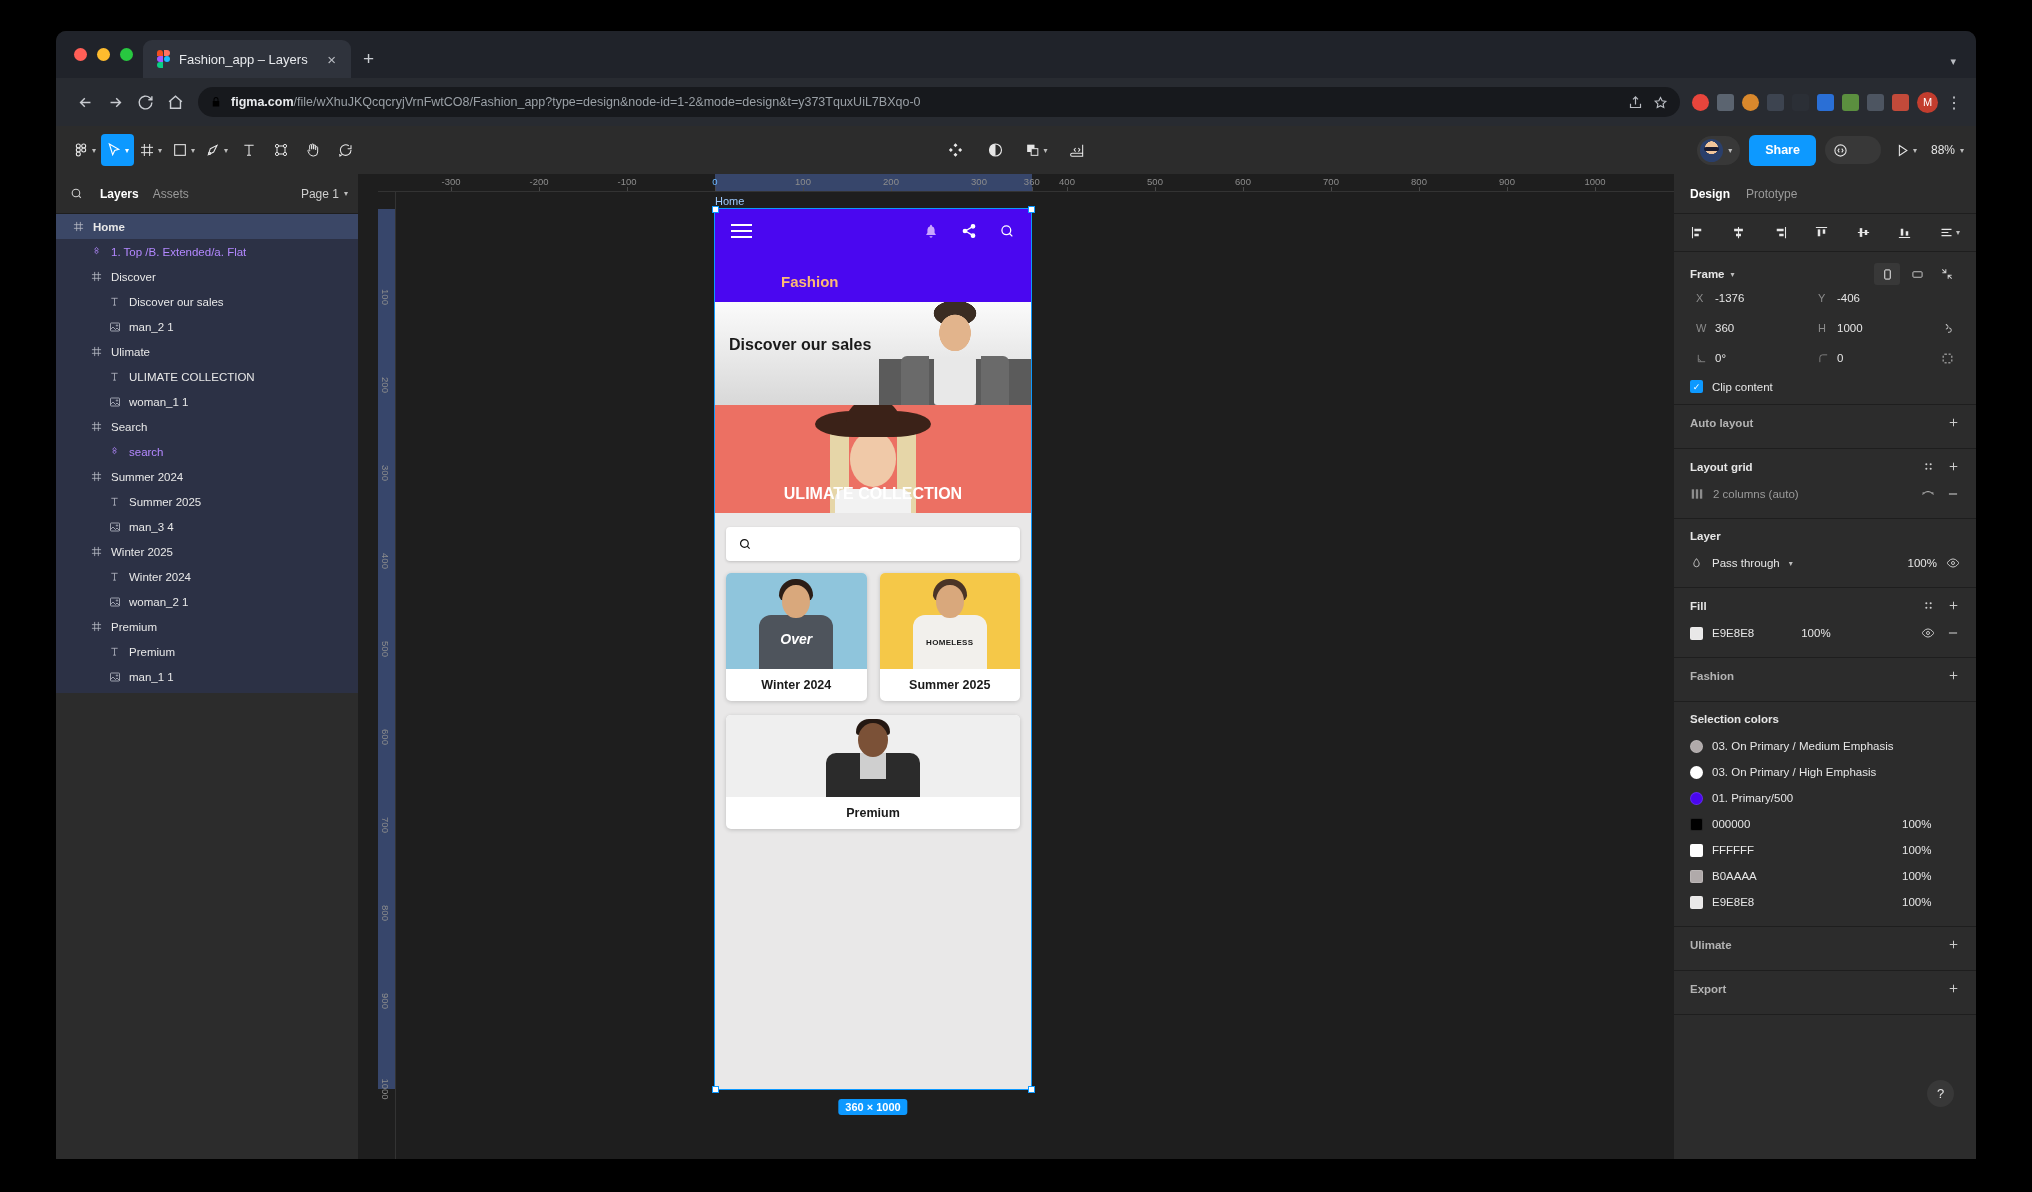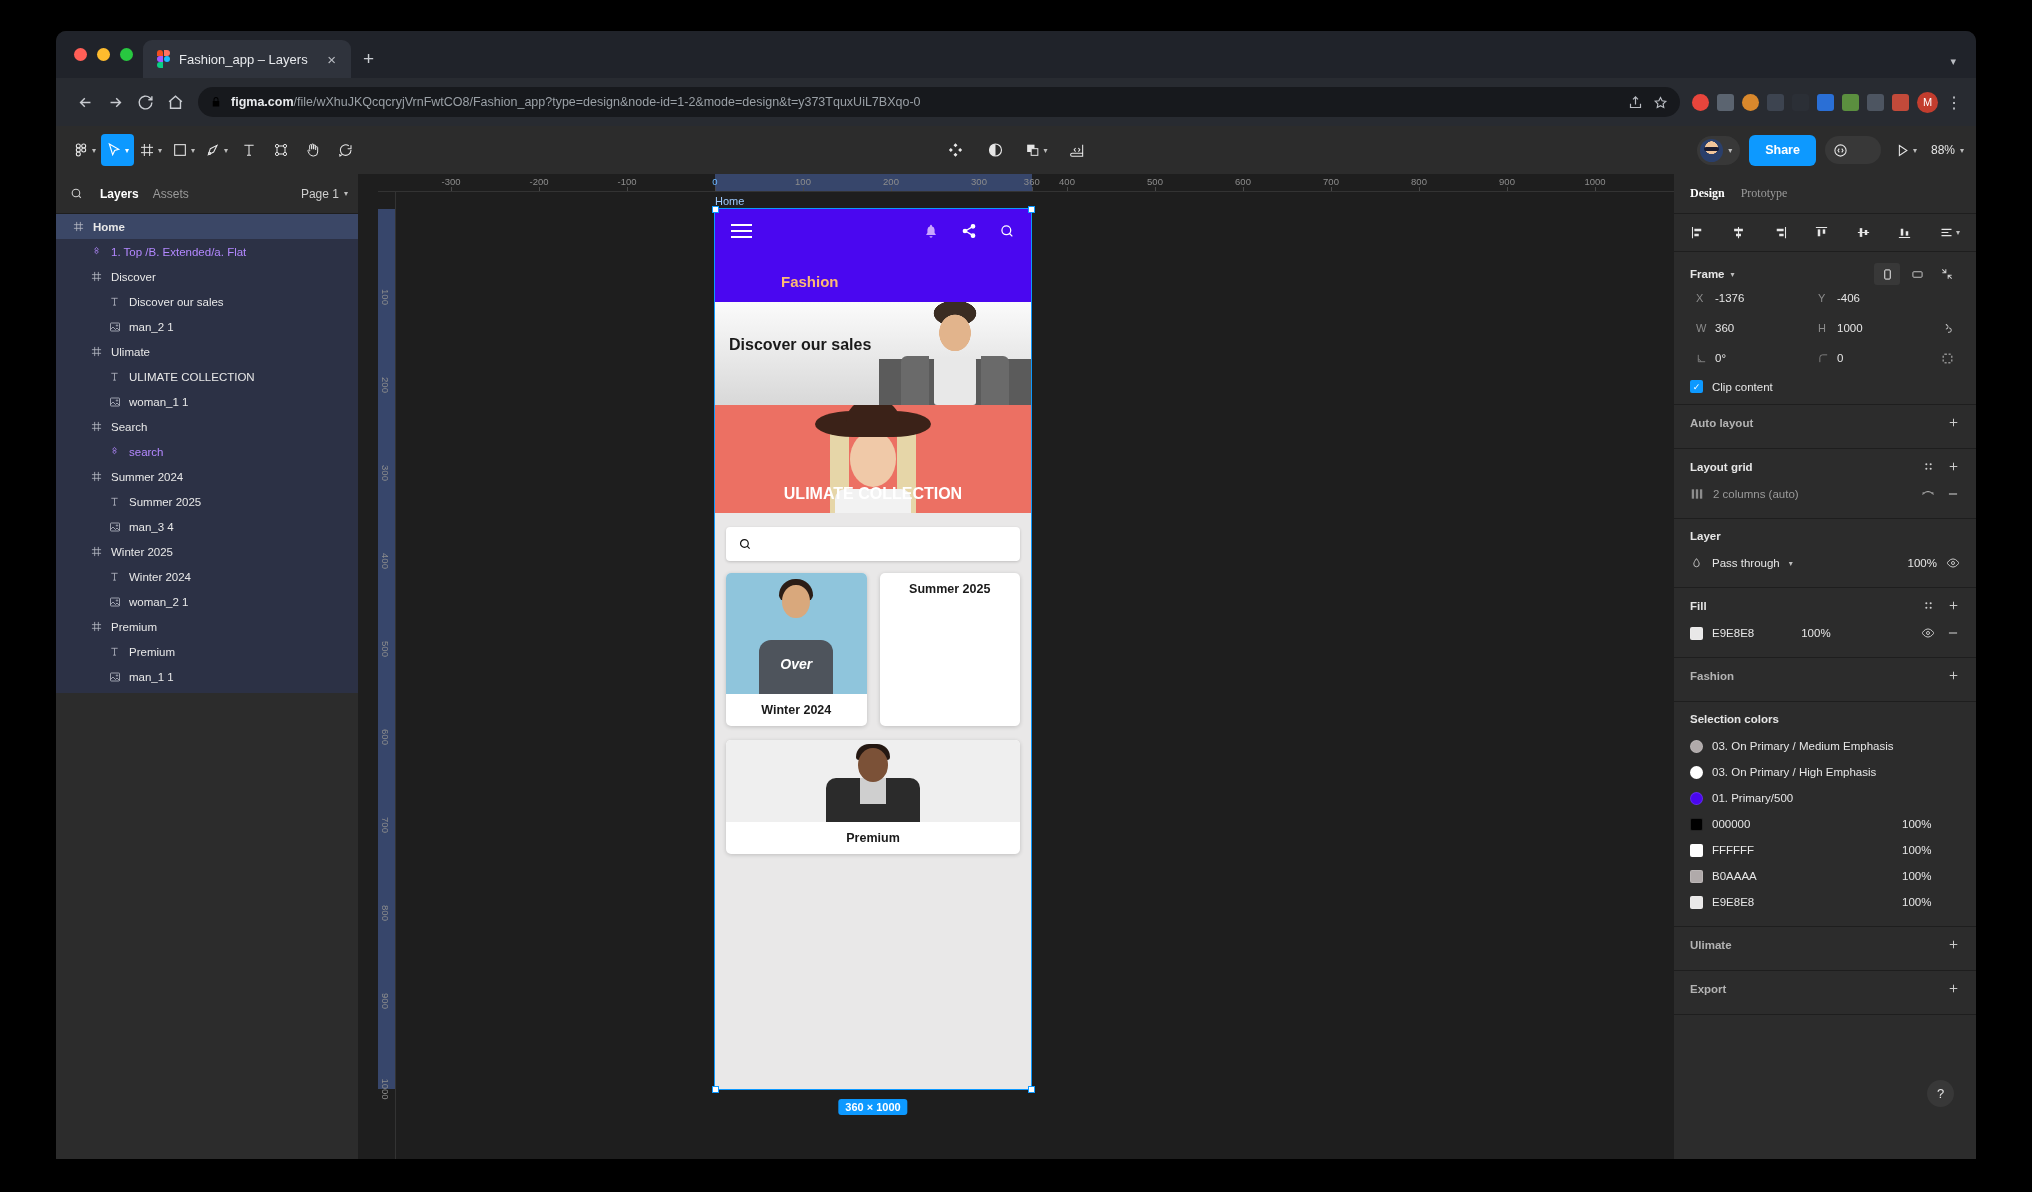--- a/index.html
+++ b/index.html
@@ -311,21 +311,21 @@
     display: flex; align-items: center;
     padding: 0 12px;
     box-shadow: 0 1px 3px rgba(0,0,0,.18);
   }
 
   .cards-row { display: flex; gap: 13px; padding: 12px 11px 0; }
   .card {
     flex: 1; background: #fff; border-radius: 5px;
     overflow: hidden; box-shadow: 0 1px 4px rgba(0,0,0,.18);
   }
-  .card-img { height: 121px; position: relative; overflow: hidden; }
+  .card-img { height: 96px; position: relative; overflow: hidden; }
   .card-img.blue { background: #8fc5dc; }
   .card-img.yellow { background: #f5c848; }
   .card-label {
     height: 32px; display: flex; align-items: center; justify-content: center;
     font-size: 12.5px; font-weight: bold; color: #1a1a1a;
   }
   .person-head {
     position: absolute; left: 50%; transform: translateX(-50%); top: 12px;
     width: 28px; height: 33px; background: #d9a87c; border-radius: 14px/17px;
   }
@@ -370,21 +370,21 @@
   }
 
   
   .right-panel {
     width: 302px; background: #2c2c2c;
     flex: 0 0 auto; display: flex; flex-direction: column;
     position: relative;
   }
   .rp-tabs {
     height: 40px; display: flex; align-items: center; gap: 16px;
-    padding: 0 16px; border-bottom: 1px solid #1e1e1e; font-family: Liberation Serif, serif;
+    padding: 0 16px; border-bottom: 1px solid #1e1e1e;
   }
   .rp-tab { font-size: 12px; color: #9b9b9b; cursor: pointer; }
   .rp-tab.active { color: #fff; font-weight: bold; }
   .align-row {
     height: 38px; display: flex; align-items: center; justify-content: space-between;
     padding: 0 16px; border-bottom: 1px solid #1e1e1e;
   }
   .align-btn { color: #e6e6e6; cursor: pointer; display: flex; align-items: center; gap: 2px; }
   .section { padding: 11px 16px; border-bottom: 1px solid #1e1e1e; }
   .sec-head {
@@ -937,20 +937,26 @@
             <div class="card">
               <div class="card-img blue">
                 <span class="person-body dark"></span>
                 <span class="shirt-text">Over</span>
                 <span class="person-hair"></span>
                 <span class="person-head"></span>
               </div>
               <div class="card-label">Winter 2024</div>
             </div>
             <div class="card">
+              <div class="card-img yellow">
+                <span class="person-body white"></span>
+                <span class="shirt-text dk">HOMELESS</span>
+                <span class="person-hair" style="background:#4a3426"></span>
+                <span class="person-head"></span>
+              </div>
               <div class="card-label">Summer 2025</div>
             </div>
           </div>
 
           <div class="premium-card">
             <div class="premium-img">
               <span class="prem-body"></span>
               <span class="prem-hair"></span>
               <span class="prem-head"></span>
             </div>

